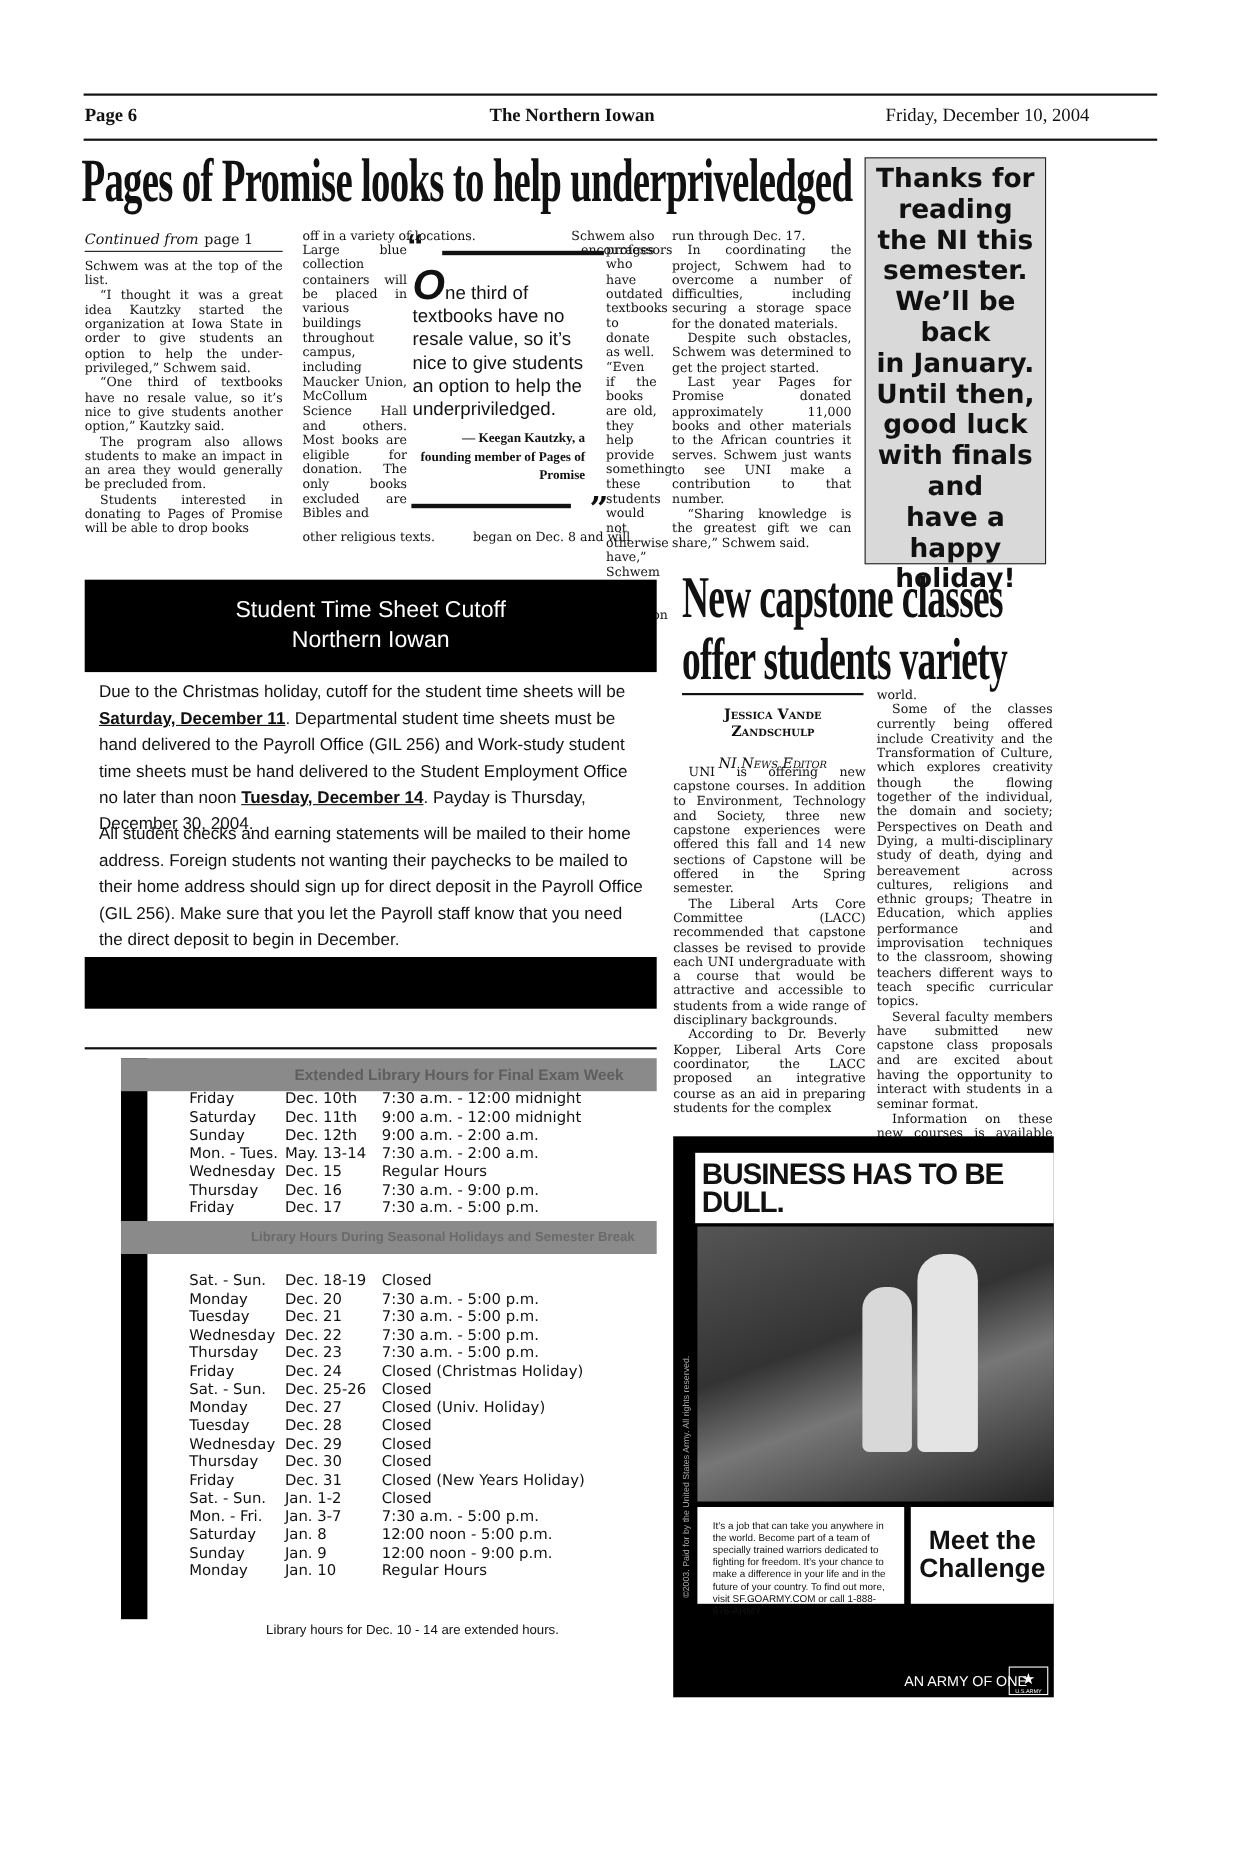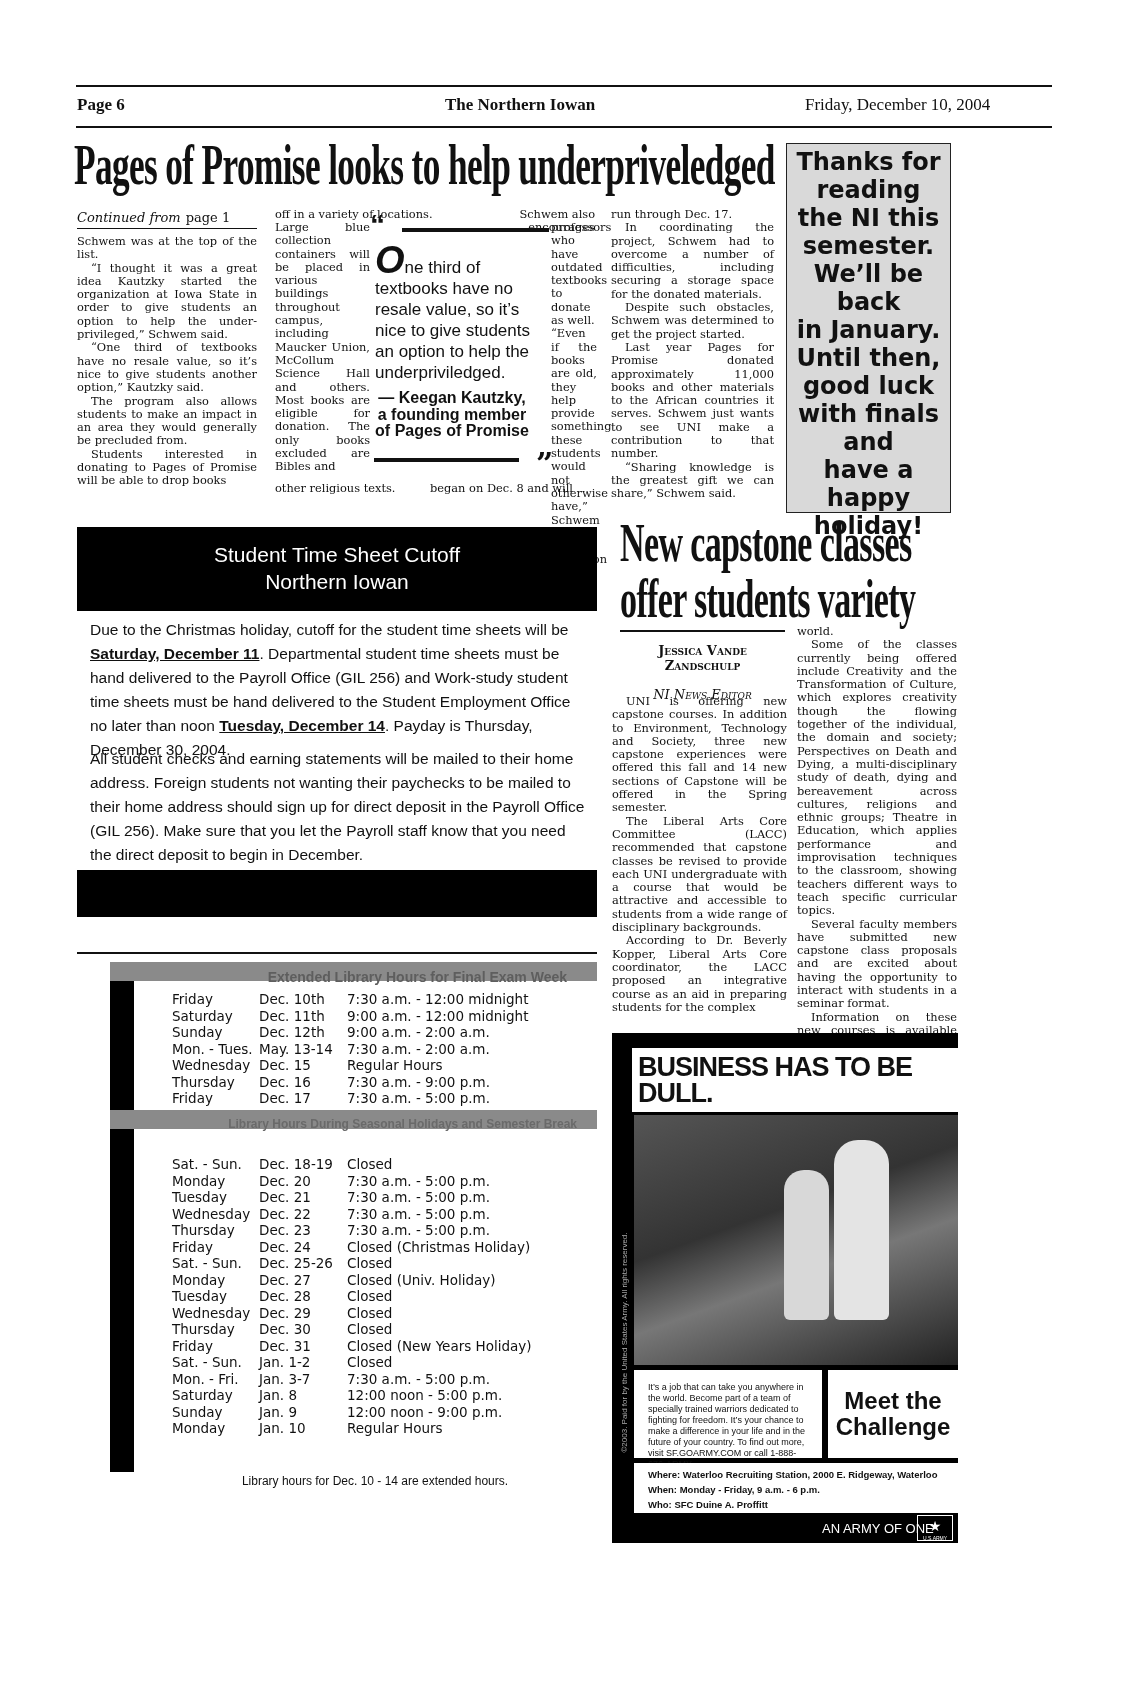--- a/index.html
+++ b/index.html
@@ -9,26 +9,26 @@
   .mast{font-family:"Liberation Serif",serif;font-size:17px;}
   .mast-left{font-weight:bold;}
   .mast-center{font-weight:bold;}
   .headline{font-family:"Liberation Serif",serif;font-weight:bold;transform-origin:left top;letter-spacing:-1px;white-space:nowrap;}
   .body-col{font-family:"DejaVu Serif",serif;font-size:11.4px;line-height:13.3px;text-align:justify;}
   .body-col p{margin:0;text-indent:14px;}
   .body-col p.noind{text-indent:0;}
   .cont{font-style:italic;font-size:13px;}
   .pull{font-family:Liberation Sans, sans-serif;font-size:17px;line-height:21px;}
   .pull .big{font-size:38px;font-weight:bold;font-style:italic;line-height:30px;}
-  .pull-attr{font-family:Liberation Sans, sans-serif;font-weight:bold;font-size:16px;line-height:16.5px;text-align:center;}
+  .pull-attr{font-family:Liberation Serif, serif;font-weight:bold;font-size:12px;line-height:16.5px;text-align:right;}
   .thanks{border:1.5px solid #222;background:#d9d9d9;font-family:"DejaVu Sans",sans-serif;font-weight:bold;text-align:center;font-size:24px;line-height:28px;}
   .black-band{background:#000;color:#fff;font-family:"Liberation Sans",sans-serif;text-align:center;}
   .tsheet{font-family:"Liberation Sans",sans-serif;font-size:15.5px;line-height:24px;}
   .tsheet u{font-weight:bold;}
-  .lib-band{background:#8a8a8a;height:19px;}
+  .lib-band{background:#8a8a8a;height:30px;}
   .lib-row{font-family:"DejaVu Sans",sans-serif;font-size:13.5px;line-height:16.5px;display:flex;}
   .lib-row .d{width:87px;}
   .lib-row .dt{width:88px;}
   .lib-foot{font-family:"Liberation Sans",sans-serif;font-size:12px;line-height:14px;text-align:center;}
   .byline{font-family:"DejaVu Serif",serif;text-align:center;font-variant:small-caps;font-weight:bold;font-size:13px;line-height:15px;}
   .ad{background:#000;}
   .ad-head{background:#fff;font-family:"Liberation Sans",sans-serif;font-weight:bold;font-size:27px;line-height:26px;letter-spacing:-1px;}
   .ad-photo{background:linear-gradient(160deg,#555 0%,#333 40%,#777 60%,#222 100%);}
   .ad-box{background:#fff;font-family:"Liberation Sans",sans-serif;font-size:9px;line-height:11px;}
   .ad-meet{background:#fff;font-family:"Liberation Sans",sans-serif;font-weight:bold;font-size:24px;line-height:26px;text-align:center;}
@@ -291,23 +291,18 @@
   </div>
   <div class="abs ad-photo" style="left:22px;top:82px;width:324px;height:250px;">
     <div class="abs" style="left:150px;top:55px;width:45px;height:150px;background:#d8d8d8;border-radius:20px 20px 6px 6px;"></div>
     <div class="abs" style="left:200px;top:25px;width:55px;height:180px;background:#e4e4e4;border-radius:24px 24px 6px 6px;"></div>
   </div>
   <div class="abs ad-box" style="left:22px;top:337px;width:188px;height:88px;padding:12px 14px 0 14px;box-sizing:border-box;">It’s a job that can take you anywhere in the world. Become part of a team of specially trained warriors dedicated to fighting for freedom. It’s your chance to make a difference in your life and in the future of your country. To find out more, visit SF.GOARMY.COM or call 1-888-676-ARMY.</div>
   <div class="abs ad-meet" style="left:216px;top:337px;width:130px;height:88px;padding-top:18px;box-sizing:border-box;">
     <div>Meet the</div>
     <div>Challenge</div>
   </div>
-  <div class="abs ad-info" style="left:22px;top:430px;width:324px;height:50px;padding:4px 0 0 14px;box-sizing:border-box;">
-    <div>Where: Waterloo Recruiting Station, 2000 E. Ridgeway, Waterloo</div>
-    <div>When: Monday - Friday, 9 a.m. - 6 p.m.</div>
-    <div>Who: SFC Duine A. Proffitt</div>
-  </div>
   <div class="abs" style="left:210px;top:488px;color:#fff;font-family:'Liberation Sans',sans-serif;font-size:13px;">AN ARMY OF ONE</div>
   <div class="abs" style="left:305px;top:482px;width:34px;height:24px;border:1px solid #fff;color:#fff;text-align:center;">
     <span style="font-size:14px;line-height:14px;">★</span>
     <div style="font-size:5px;line-height:7px;font-family:'Liberation Sans',sans-serif;">U.S.ARMY</div>
   </div>
 </div>
 
 </body></html>

